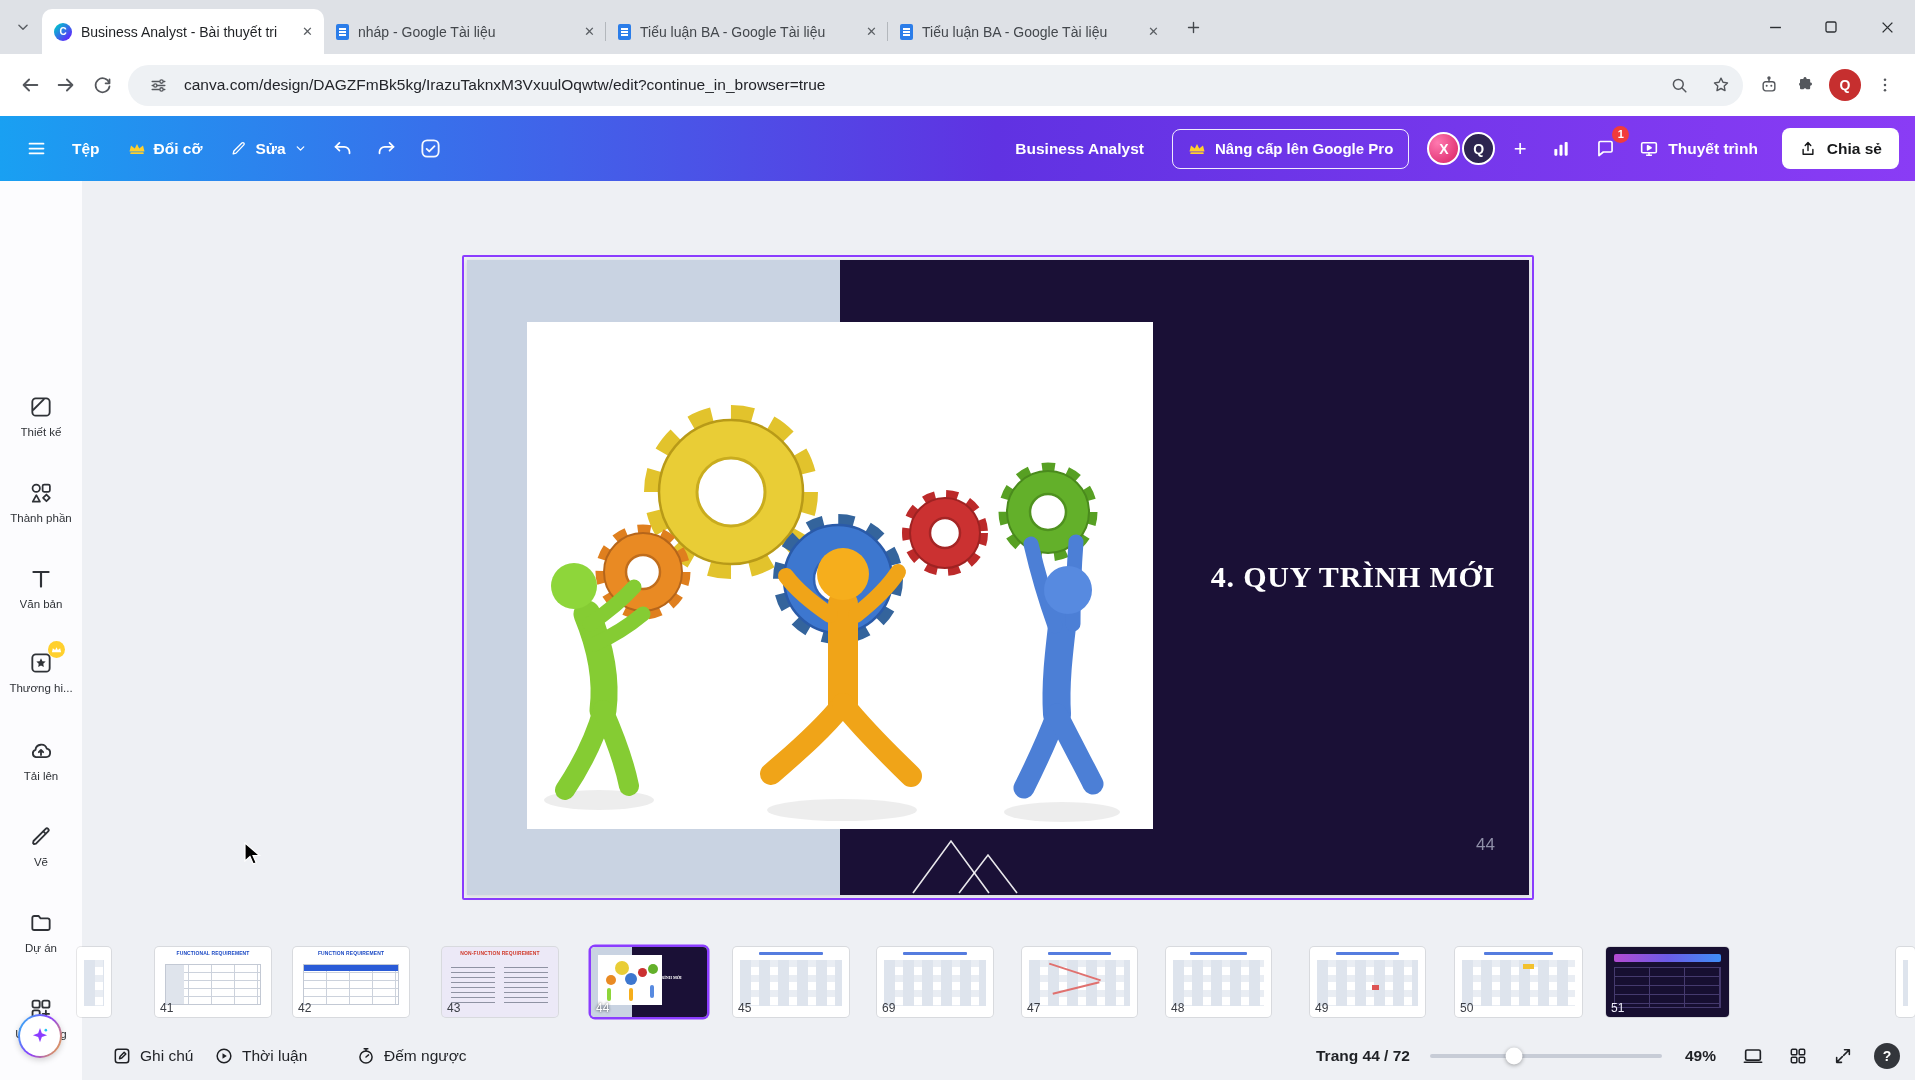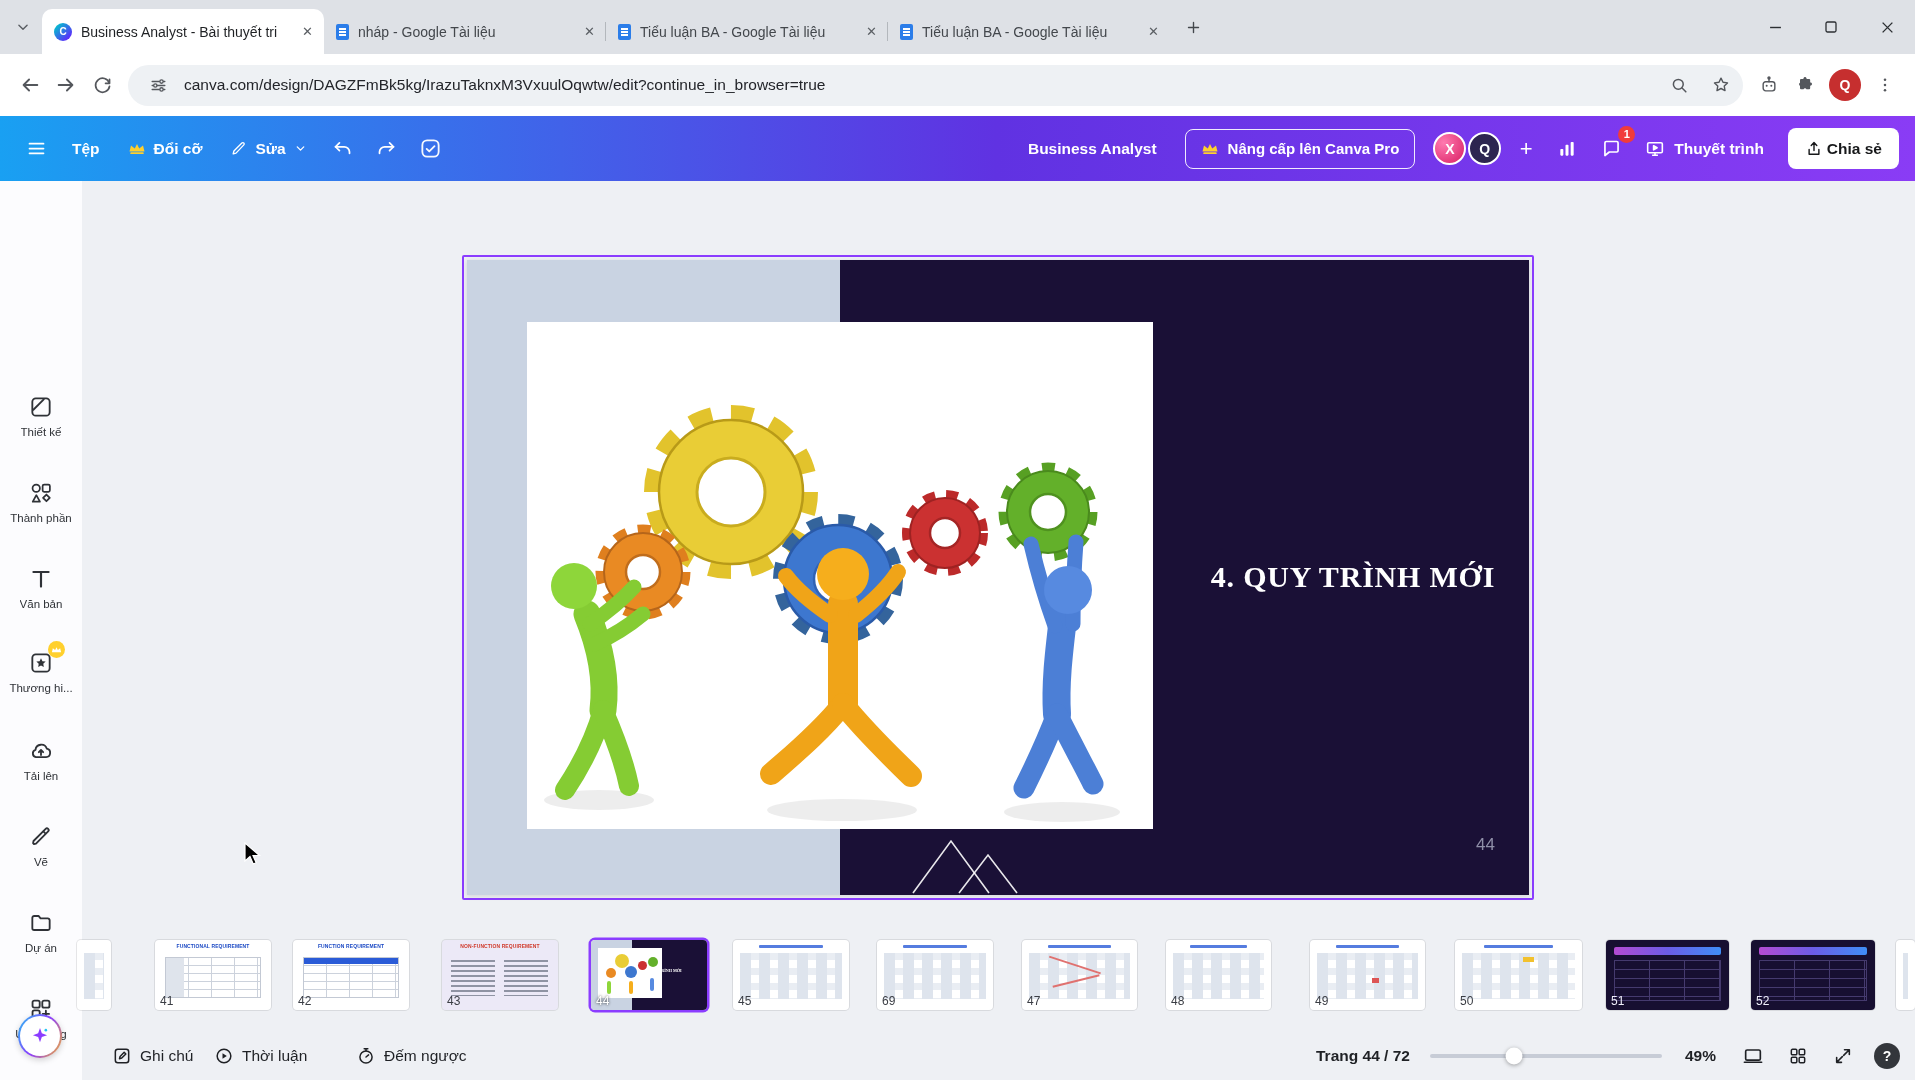--- a/index.html
+++ b/index.html
@@ -36,42 +36,42 @@
   .hbtn{display:flex;align-items:center;gap:8px;padding:0 12px;height:40px;border-radius:8px;font-size:15.5px;font-weight:600;color:#fff;flex:0 0 auto}
   .iconbtn{width:40px;height:40px;border-radius:8px;display:flex;align-items:center;justify-content:center;flex:0 0 auto;position:relative}
   .dtitle{font-size:15.5px;font-weight:700;margin-left:auto;margin-right:24px;flex:0 0 auto}
   .upgrade{display:flex;align-items:center;gap:9px;height:40px;padding:0 15px;border:1.6px solid rgba(255,255,255,.9);border-radius:8px;font-size:15px;font-weight:700;flex:0 0 auto}
   .avstack{display:flex;align-items:center;margin:0 4px 0 14px;gap:2px}
   .av{width:33px;height:33px;border-radius:50%;display:flex;align-items:center;justify-content:center;font-size:14px;font-weight:700;border:2px solid #fff;flex:0 0 auto}
   .av.x{background:radial-gradient(circle at 30% 30%,#ff7ab0,#d91f63)}
   .av.q{background:#2d2550}
   .addbtn{width:34px;height:34px;display:flex;align-items:center;justify-content:center;font-size:22px;flex:0 0 auto}
   .present{display:flex;align-items:center;gap:9px;height:40px;padding:0 10px;font-size:15.5px;font-weight:700;flex:0 0 auto}
-  .sharebtn{display:flex;align-items:center;gap:4px;height:41px;padding:0 17px;background:#fff;border-radius:8px;color:#17181a;font-size:15.5px;font-weight:700;margin-left:10px;flex:0 0 auto}
+  .sharebtn{display:flex;align-items:center;gap:10px;height:41px;padding:0 17px;background:#fff;border-radius:8px;color:#17181a;font-size:15.5px;font-weight:700;margin-left:10px;flex:0 0 auto}
   .cbadge{position:absolute;top:-3px;right:-4px;min-width:17px;height:17px;border-radius:9px;background:#f13b3b;color:#fff;font-size:11px;font-weight:700;display:flex;align-items:center;justify-content:center;padding:0 4px}
 
   
   .sidebar{position:absolute;top:181px;left:0;bottom:0;width:82px;background:#fcfcfe}
   .sitem{position:absolute;left:0;width:82px;display:flex;flex-direction:column;align-items:center;gap:6px;color:#2f3237;font-size:11.5px}
   .sitem .ic{position:relative;width:27px;height:27px;display:flex;align-items:center;justify-content:center}
   .sitem .lbl{max-width:78px;white-space:nowrap;overflow:hidden}
   .crownbadge{position:absolute;top:-8px;right:-10px;width:17px;height:17px;border-radius:50%;background:#ffd02e;display:flex;align-items:center;justify-content:center}
 
   
   .slide-wrap{position:absolute;left:462px;top:255px;width:1072px;height:645px;border:2px solid #8b3dff;border-radius:2px;padding:3px}
   .slide{position:relative;width:100%;height:100%;overflow:hidden;box-shadow:0 1px 5px rgba(0,0,0,.12);background:#c9d3e2}
   .slide-right{position:absolute;right:0;top:0;width:64.9%;height:100%;background:#1a1036}
   .slide-img{position:absolute;left:60px;top:62px;width:626px;height:507px;background:#fff}
   .slide-title{position:absolute;left:716px;top:300px;width:340px;text-align:center;color:#fff;font-family:"Liberation Serif","DejaVu Serif",serif;font-weight:700;font-size:30px;letter-spacing:.8px}
   .slide-pagenum{position:absolute;right:34px;bottom:40px;color:#8f8fa8;font-size:17px}
   .tris{position:absolute;left:442px;top:575px}
 
   
   .filmstrip{position:absolute;top:940px;left:0;width:1915px;height:76px}
-  .thumb{position:absolute;top:0;height:70px;width:116px;border-radius:4px;background:#fff;box-shadow:0 0 0 1px rgba(0,0,0,.09);overflow:hidden}
+  .thumb{position:absolute;top:7px;height:70px;width:116px;border-radius:4px;background:#fff;box-shadow:0 0 0 1px rgba(0,0,0,.09);overflow:hidden}
   .thumb.sel{box-shadow:0 0 0 2.5px #8b3dff}
   .thumb.dark{background:#170f31}
   .tnum{position:absolute;left:5px;bottom:2px;font-size:12px;color:#3a3d44;font-weight:500;z-index:3}
   .thumb.dark .tnum{color:#efeffa}
   .thumb.sel .tnum{color:#fff;text-shadow:0 0 3px rgba(0,0,0,.8)}
   .tt-title{position:absolute;top:4px;left:-22px;width:160px;text-align:center;font-size:8px;font-weight:700;color:#1b49c4;transform:scale(.62);transform-origin:center top;white-space:nowrap;letter-spacing:.2px}
   .tt-title.red{color:#d03a2b}
   .tgrid{position:absolute;left:10px;right:10px;top:17px;bottom:12px;border:1px solid #c3c9d4;background:linear-gradient(90deg,#dfe4ec 0 18px,rgba(0,0,0,0) 18px),repeating-linear-gradient(180deg,rgba(0,0,0,0) 0 7px,#ccd2dc 7px 8px),repeating-linear-gradient(90deg,rgba(0,0,0,0) 0 22px,#ccd2dc 22px 23px)}
   .tgrid.hdr{background:linear-gradient(180deg,#2a5bd7 0 6px,rgba(0,0,0,0) 6px),repeating-linear-gradient(180deg,rgba(0,0,0,0) 0 7px,#ccd2dc 7px 8px),repeating-linear-gradient(90deg,rgba(0,0,0,0) 0 22px,#ccd2dc 22px 23px)}
   .thumb.lav{background:#ece9f7}
@@ -269,21 +269,21 @@
 
     <span class="dtitle">Business Analyst</span>
 
     <div class="upgrade">
       <span>
           <svg width="18" height="13" viewBox="0 0 24 16">
             <path d="M2 12 4 4l5 4 3-6 3 6 5-4 2 8z" fill="#ffd02e"></path>
             <rect x="3" y="13" width="18" height="2.4" rx="1.2" fill="#ffd02e"></rect>
           </svg>
         </span>
-      <span>Nâng cấp lên Canva Pro</span>
+      <span>Nâng cấp lên Google Pro</span>
     </div>
 
     <div class="avstack">
       <div class="av x">X</div>
       <div class="av q">Q</div>
     </div>
     <div class="addbtn">+</div>
 
     <div class="iconbtn">
       <svg width="20" height="20" viewBox="0 0 24 24" fill="#fff">
@@ -561,25 +561,20 @@
       <span class="acc" style="left:68px;top:17px;width:11px;height:5px;background:#f2c12e"></span>
       <span class="tnum">50</span>
     </div>
 
     <div class="thumb dark" style="left:1606px;width:123px">
       <div class="dband"></div>
       <div class="dgrid"></div>
       <span class="tnum">51</span>
     </div>
 
-    <div class="thumb dark" style="left:1751px;width:124px">
-      <div class="dband"></div>
-      <div class="dgrid"></div>
-      <span class="tnum">52</span>
-    </div>
 
     <div class="thumb" style="left:1896px;width:19px">
       <div class="flowpat"></div>
     </div>
   </div>
 
   <div class="statusbar">
     <div class="sb-item" style="left:112px">
       <span>
           <svg width="20" height="20" viewBox="0 0 24 24" fill="none" stroke="#1f2125" stroke-width="1.8" stroke-linejoin="round">

